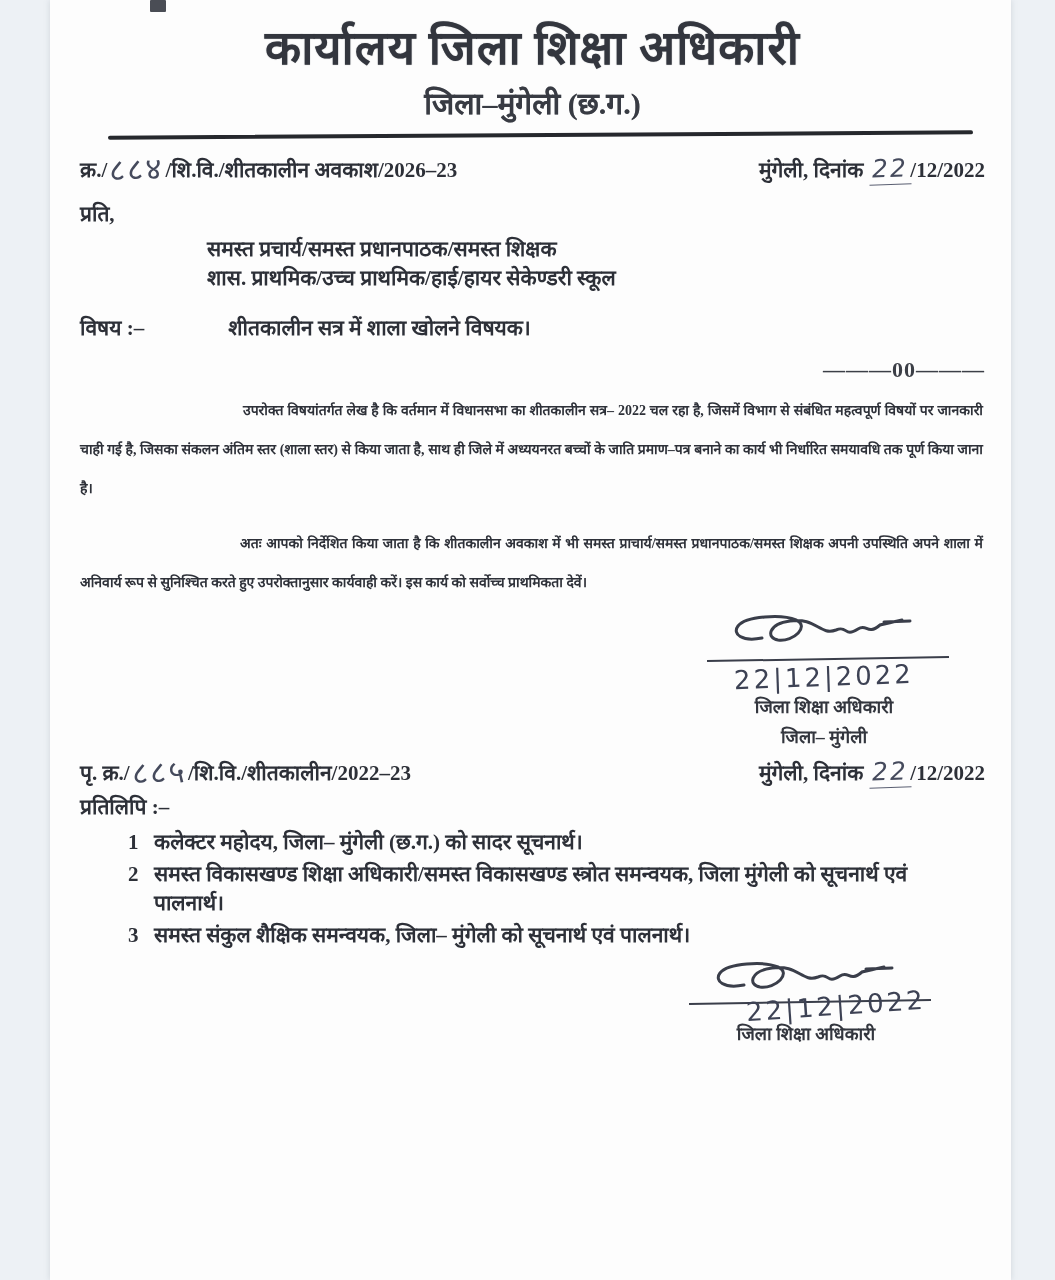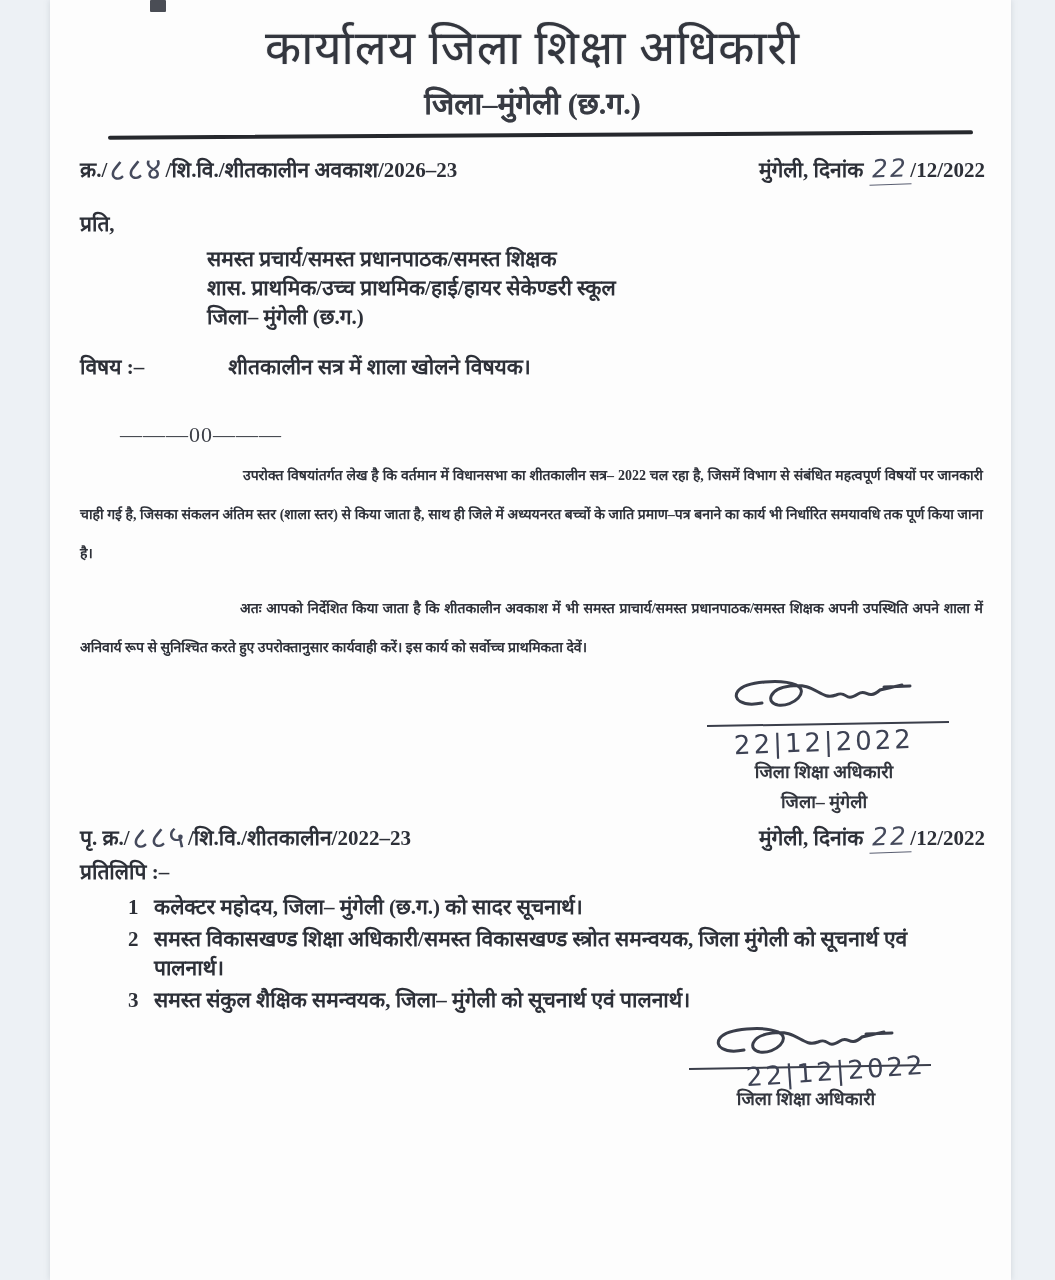--- a/index.html
+++ b/index.html
@@ -15,21 +15,21 @@
     position:absolute;left:50px;right:44px;top:0;bottom:0;
     background:#fdfdfd;
     box-shadow:0 0 6px rgba(120,130,145,.25);
   }
   .content{padding:6px 26px 0 30px;}
   .artifact{position:absolute;left:100px;top:0;width:16px;height:12px;background:#4a4d55;border-radius:1px;}
 
   
   .letterhead{text-align:center;margin-top:8px;}
   .lh-title{
-    font-size:47px;font-weight:400;letter-spacing:1px;
+    font-size:47px;font-weight:700;letter-spacing:1px;
     color:#33363e;text-shadow:0 0 1px rgba(50,54,62,.55);
   }
   .lh-sub{
     font-size:30px;font-weight:800;margin-top:4px;color:#383b43;
     text-shadow:0 0 .6px rgba(50,54,62,.5);
   }
   .rule{
     height:4px;background:#26282d;margin:10px 12px 0 28px;
     transform:rotate(-.35deg);border-radius:2px;
   }
@@ -39,27 +39,27 @@
   .row{display:flex;justify-content:space-between;align-items:baseline;}
   .ref-row{margin-top:14px;}
   .hand{
     font-family:"DejaVu Sans",sans-serif;
     font-weight:400;color:#454a5c;
     display:inline-block;
   }
   .hand-num{font-size:31px;transform:rotate(-2deg) translateY(3px);letter-spacing:2px;padding:0 2px;}
   .hand-date{font-size:25px;font-style:italic;letter-spacing:2px;transform:rotate(-2deg);padding:0 3px;border-bottom:1.5px solid #5a5f72;}
 
-  .salutation{margin-top:24px;}
+  .salutation{margin-top:14px;}
   .address{margin-left:127px;margin-top:6px;line-height:29px;}
   .subject-row{display:flex;margin-top:20px;}
   .subject-text{margin-left:84px;}
   .separator{
-    text-align:left;font-size:22px;font-weight:400;color:#3c3f47;
-    margin:40px 0 8px 40px;letter-spacing:1px;
+    text-align:right;font-size:22px;font-weight:700;color:#3c3f47;
+    margin:14px 0 8px 40px;letter-spacing:1px;
   }
 
   .body-para{
     text-align:justify;text-indent:163px;
     font-size:14px;line-height:39px;font-weight:600;color:#2e3139;
     margin:0 2px 14px 0;
   }
   .body-para.p2{text-indent:160px;margin-top:18px;}
   .body-para.p3{text-indent:160px;margin-top:16px;margin-bottom:0;}
 
@@ -104,21 +104,20 @@
       <span>
         <span>मुंगेली, दिनांक</span>
         <span class="hand hand-date">22</span><span>/12/2022</span>
       </span>
     </div>
 
     <div class="salutation doc-text">प्रति,</div>
     <div class="address doc-text">
       <div>समस्त प्रचार्य/समस्त प्रधानपाठक/समस्त शिक्षक</div>
       <div>शास. प्राथमिक/उच्च प्राथमिक/हाई/हायर सेकेण्डरी स्कूल</div>
-      <div>जिला– मुंगेली (छ.ग.)</div>
     </div>
 
     <div class="subject-row doc-text">
       <span>विषय :–</span>
       <span class="subject-text">शीतकालीन सत्र में शाला खोलने विषयक।</span>
     </div>
 
     <div class="separator">———00———</div>
 
     <p class="body-para">उपरोक्त विषयांतर्गत लेख है कि वर्तमान में विधानसभा का शीतकालीन सत्र– 2022 चल रहा है, जिसमें विभाग से संबंधित महत्वपूर्ण विषयों पर जानकारी चाही गई है, जिसका संकलन अंतिम स्तर (शाला स्तर) से किया जाता है, साथ ही जिले में अध्ययनरत बच्चों के जाति प्रमाण–पत्र बनाने का कार्य भी निर्धारित समयावधि तक पूर्ण किया जाना है।</p>

